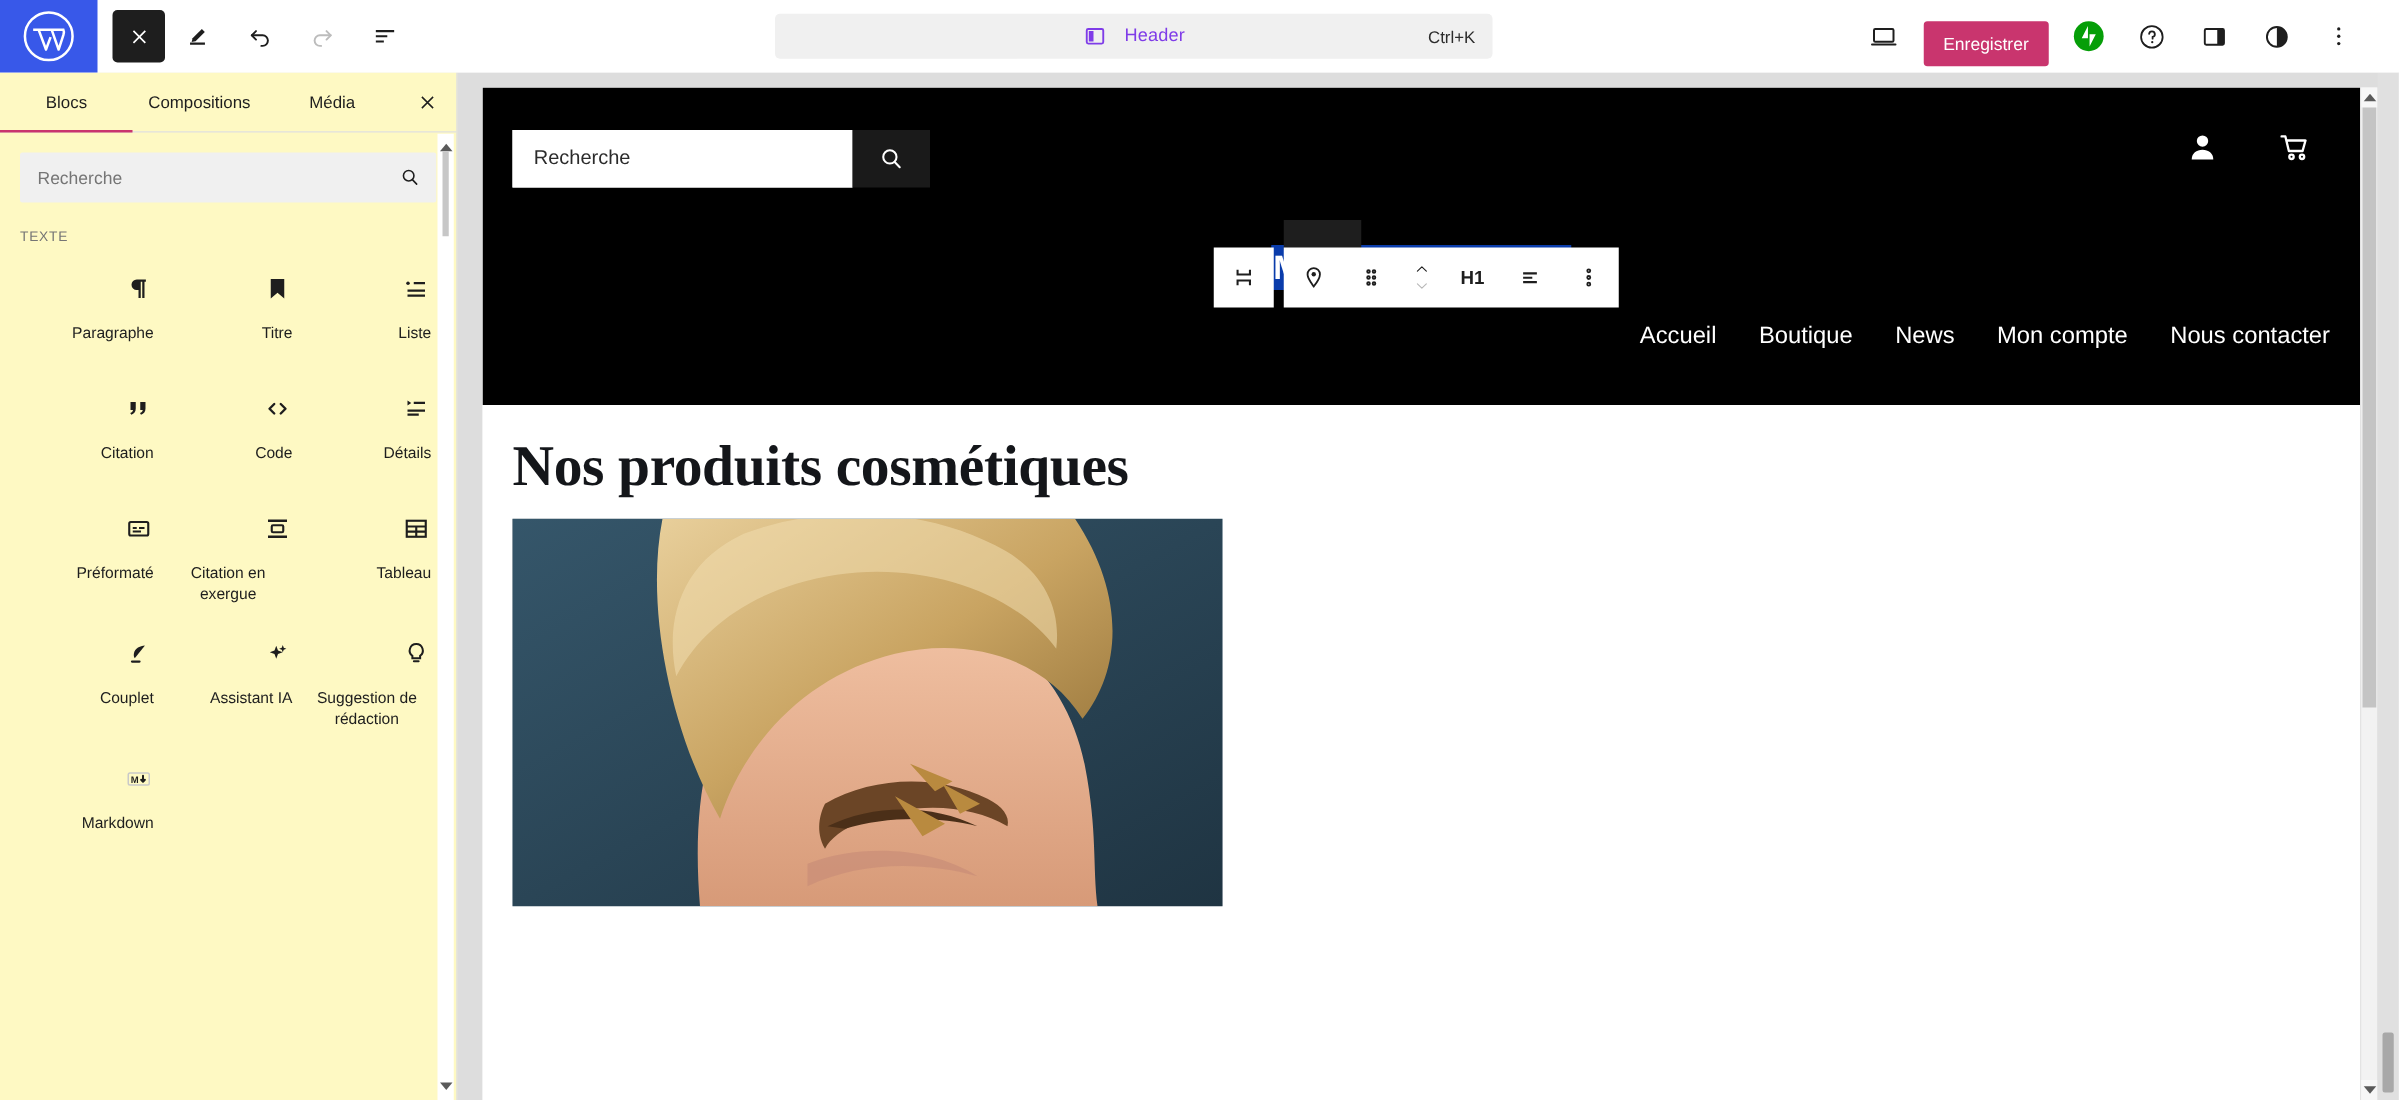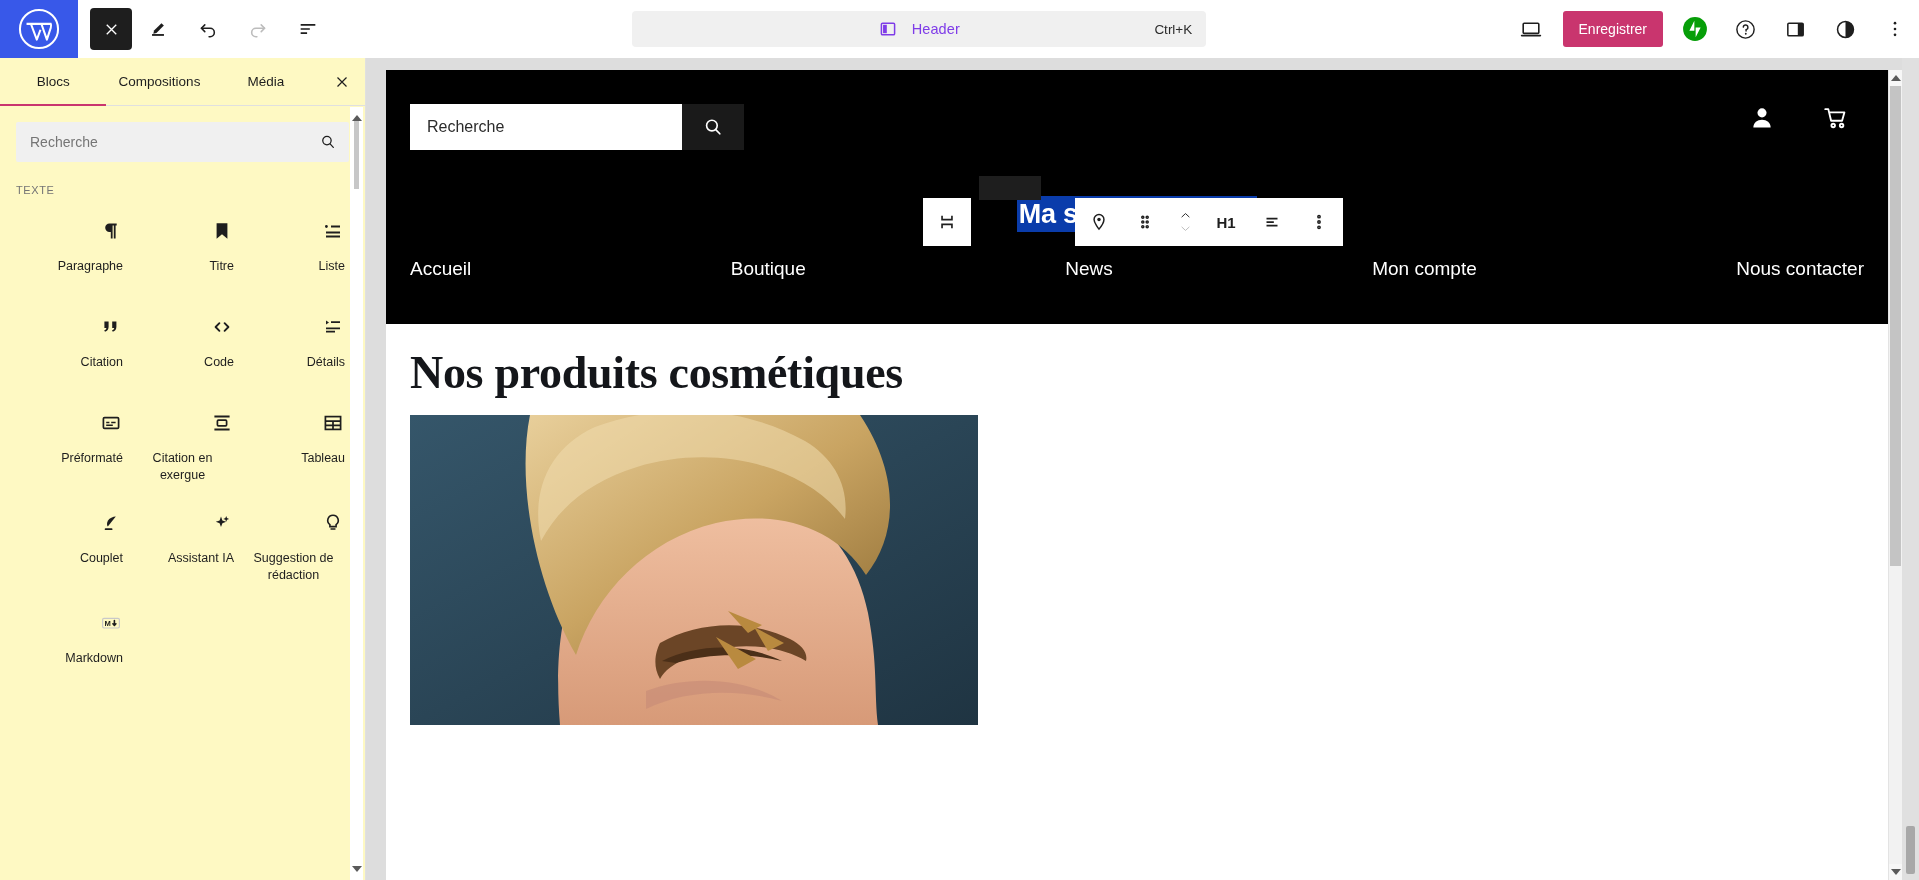--- a/index.html
+++ b/index.html
@@ -40,21 +40,21 @@
     position: relative;
   }
   .cmd-center {
     position: absolute; left: 0; right: 0; display: flex; align-items: center;
     justify-content: center; gap: 15px; pointer-events: none;
   }
   .cmd-icon { width: 18px; height: 18px; display:block; }
   .cmd-label { font-size: 14.5px; color: #7f3ce8; letter-spacing: .1px; }
   .cmd-shortcut { margin-left: auto; font-size: 13.5px; color: #2c2c2c; z-index: 2; }
 
-  .tb-right { display: flex; align-items: center; gap: 2px; padding-right: 0; }
+  .tb-right { display: flex; align-items: flex-end; gap: 2px; padding-right: 24px; }
   .save-btn {
     background: #c9356e; color: #fff; border: none; border-radius: 3px;
     height: 36px; padding: 0 16px; font-size: 14px; cursor: pointer;
     font-family: "Liberation Sans", sans-serif; margin: 0 6px;
   }
   .jetpack-icon { width: 26px; height: 26px; }
 
   
   .main { flex: 1; display: flex; min-height: 0; background: #ddd; }
 
@@ -160,32 +160,31 @@
   .sh-icons svg { width: 28px; height: 28px; }
 
   .site-title-row {
     display: flex; justify-content: center; margin-top: 46px; position: relative;
   }
   .site-title {
     font-size: 27px; font-weight: bold; color: #fff; background: #0a3cab;
     padding: 2px 2px; line-height: 1.2; letter-spacing: -.2px;
   }
   .nav-row {
-    display: flex; justify-content: space-between; gap: 34px; margin-top: 26px;
+    display: flex; justify-content: flex-end; gap: 34px; margin-top: 26px;
   }
   .nav-link {
     color: #fff; font-size: 19px; text-decoration: none; cursor: pointer;
   }
 
   
   .block-toolbar {
     position: absolute; left: 50%; transform: translateX(-50%);
     top: 128px; display: flex; align-items: stretch; height: 48px; z-index: 20;
     margin-left: -4px;
-    gap: 48px;
   }
   .bt-group {
     background: #fff; display: flex; align-items: center; height: 48px;
     border: 1px solid #1e1e1e00;
   }
   .bt-sep { width: 1px; background: #e0e0e0; }
   .bt-btn {
     width: 46px; height: 48px; display: flex; align-items: center; justify-content: center;
     cursor: pointer; background: none; border: none;
   }

